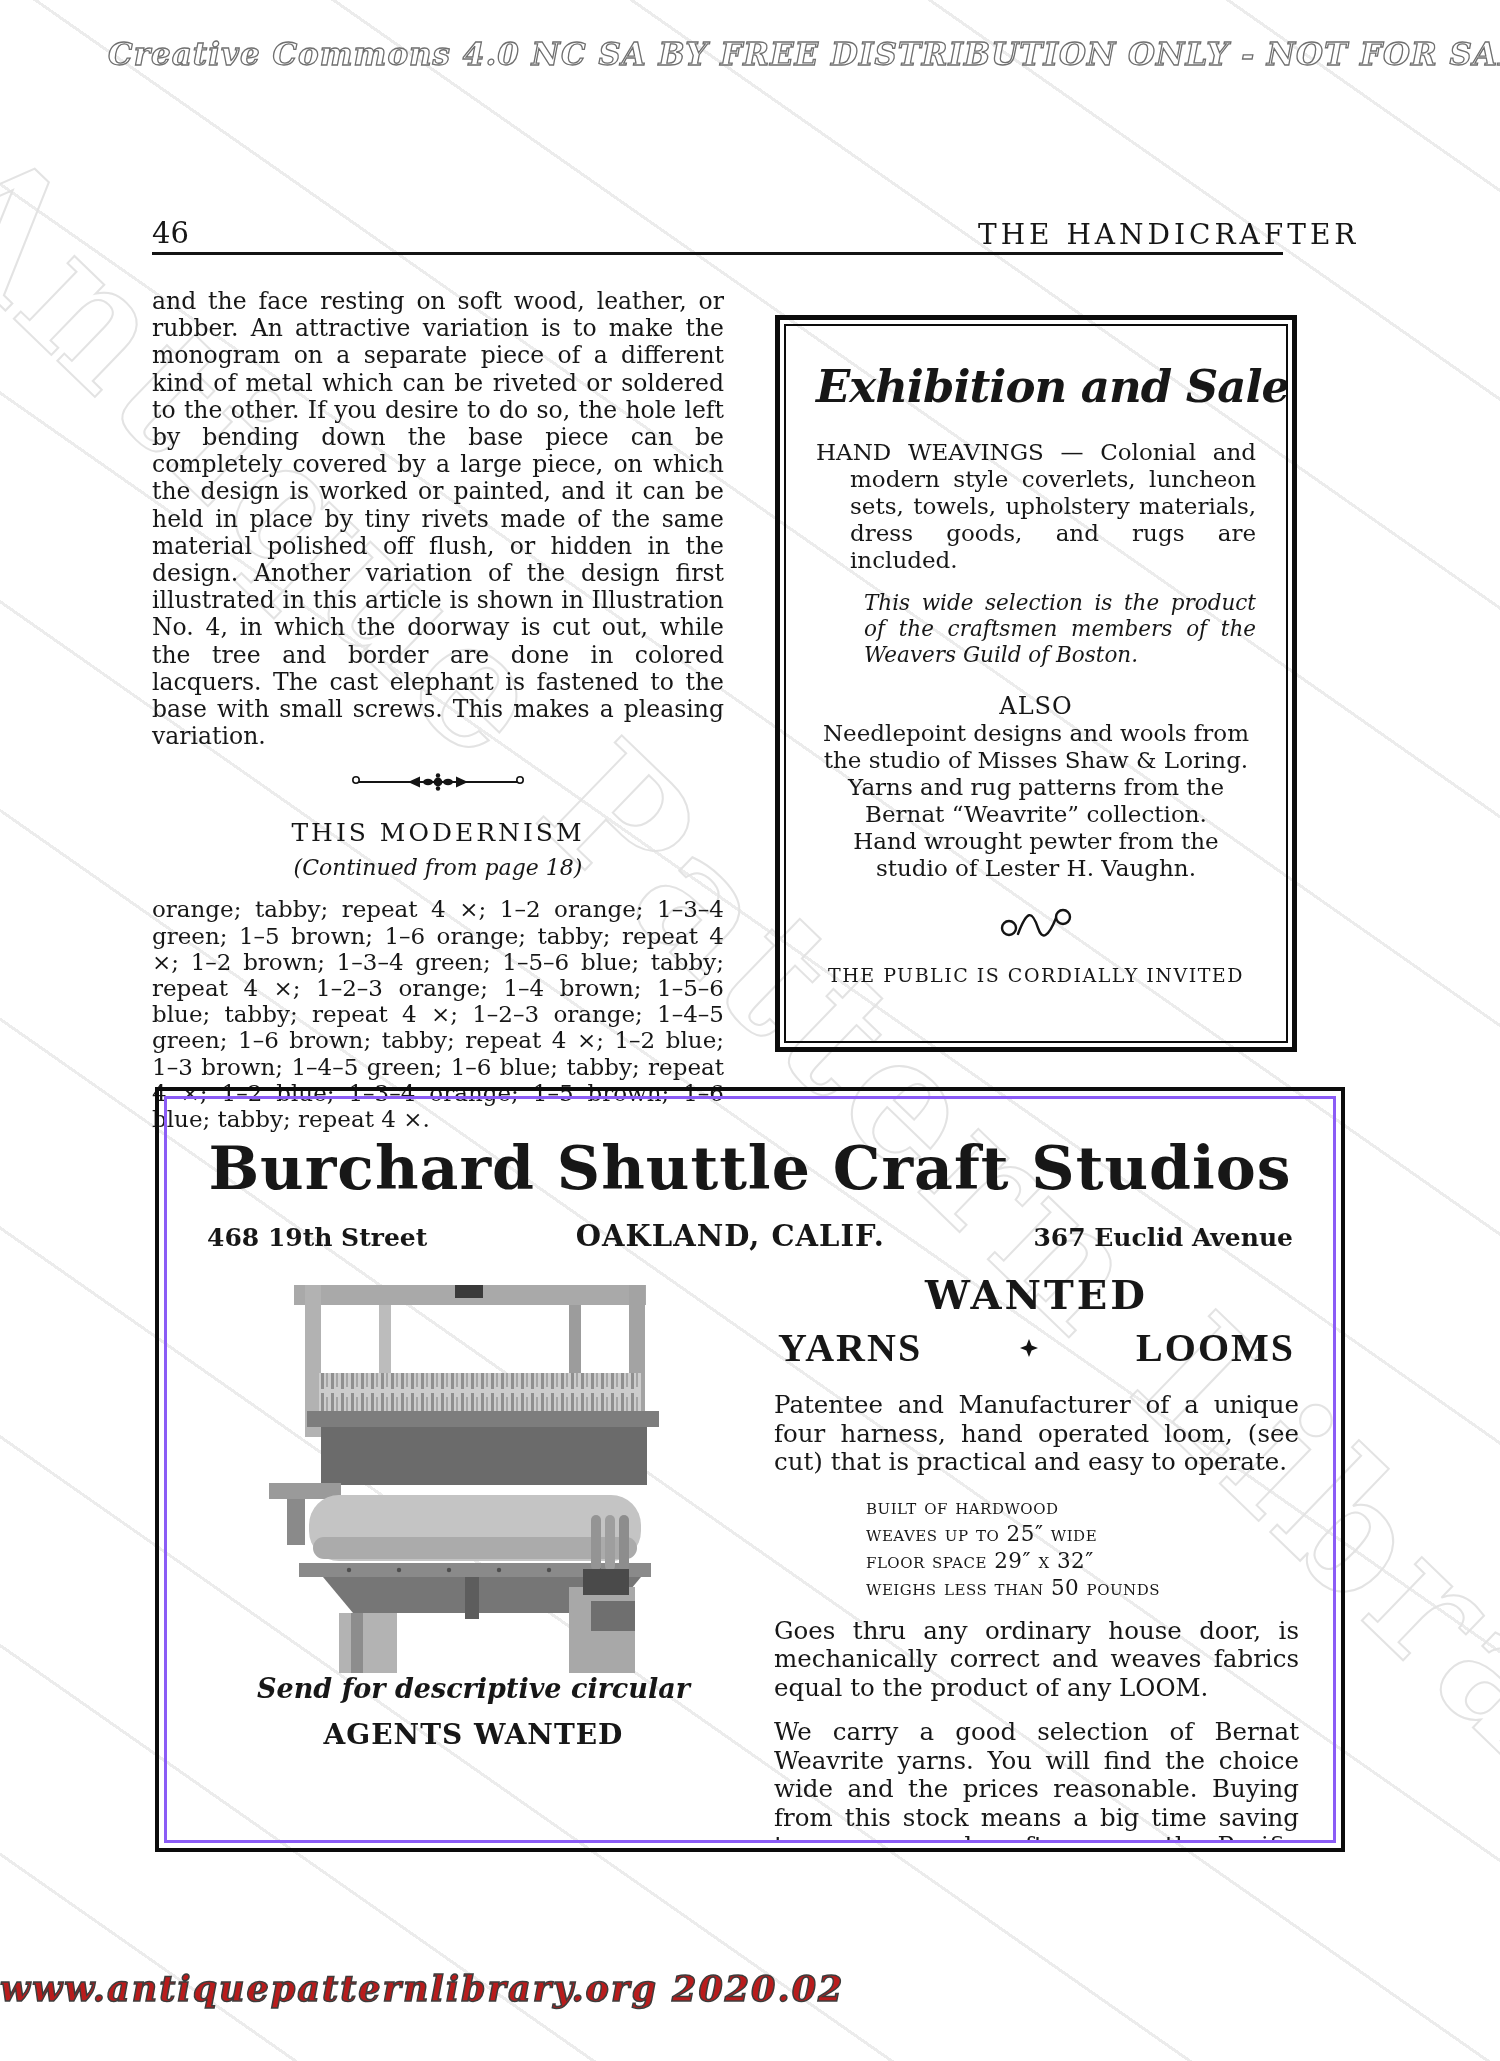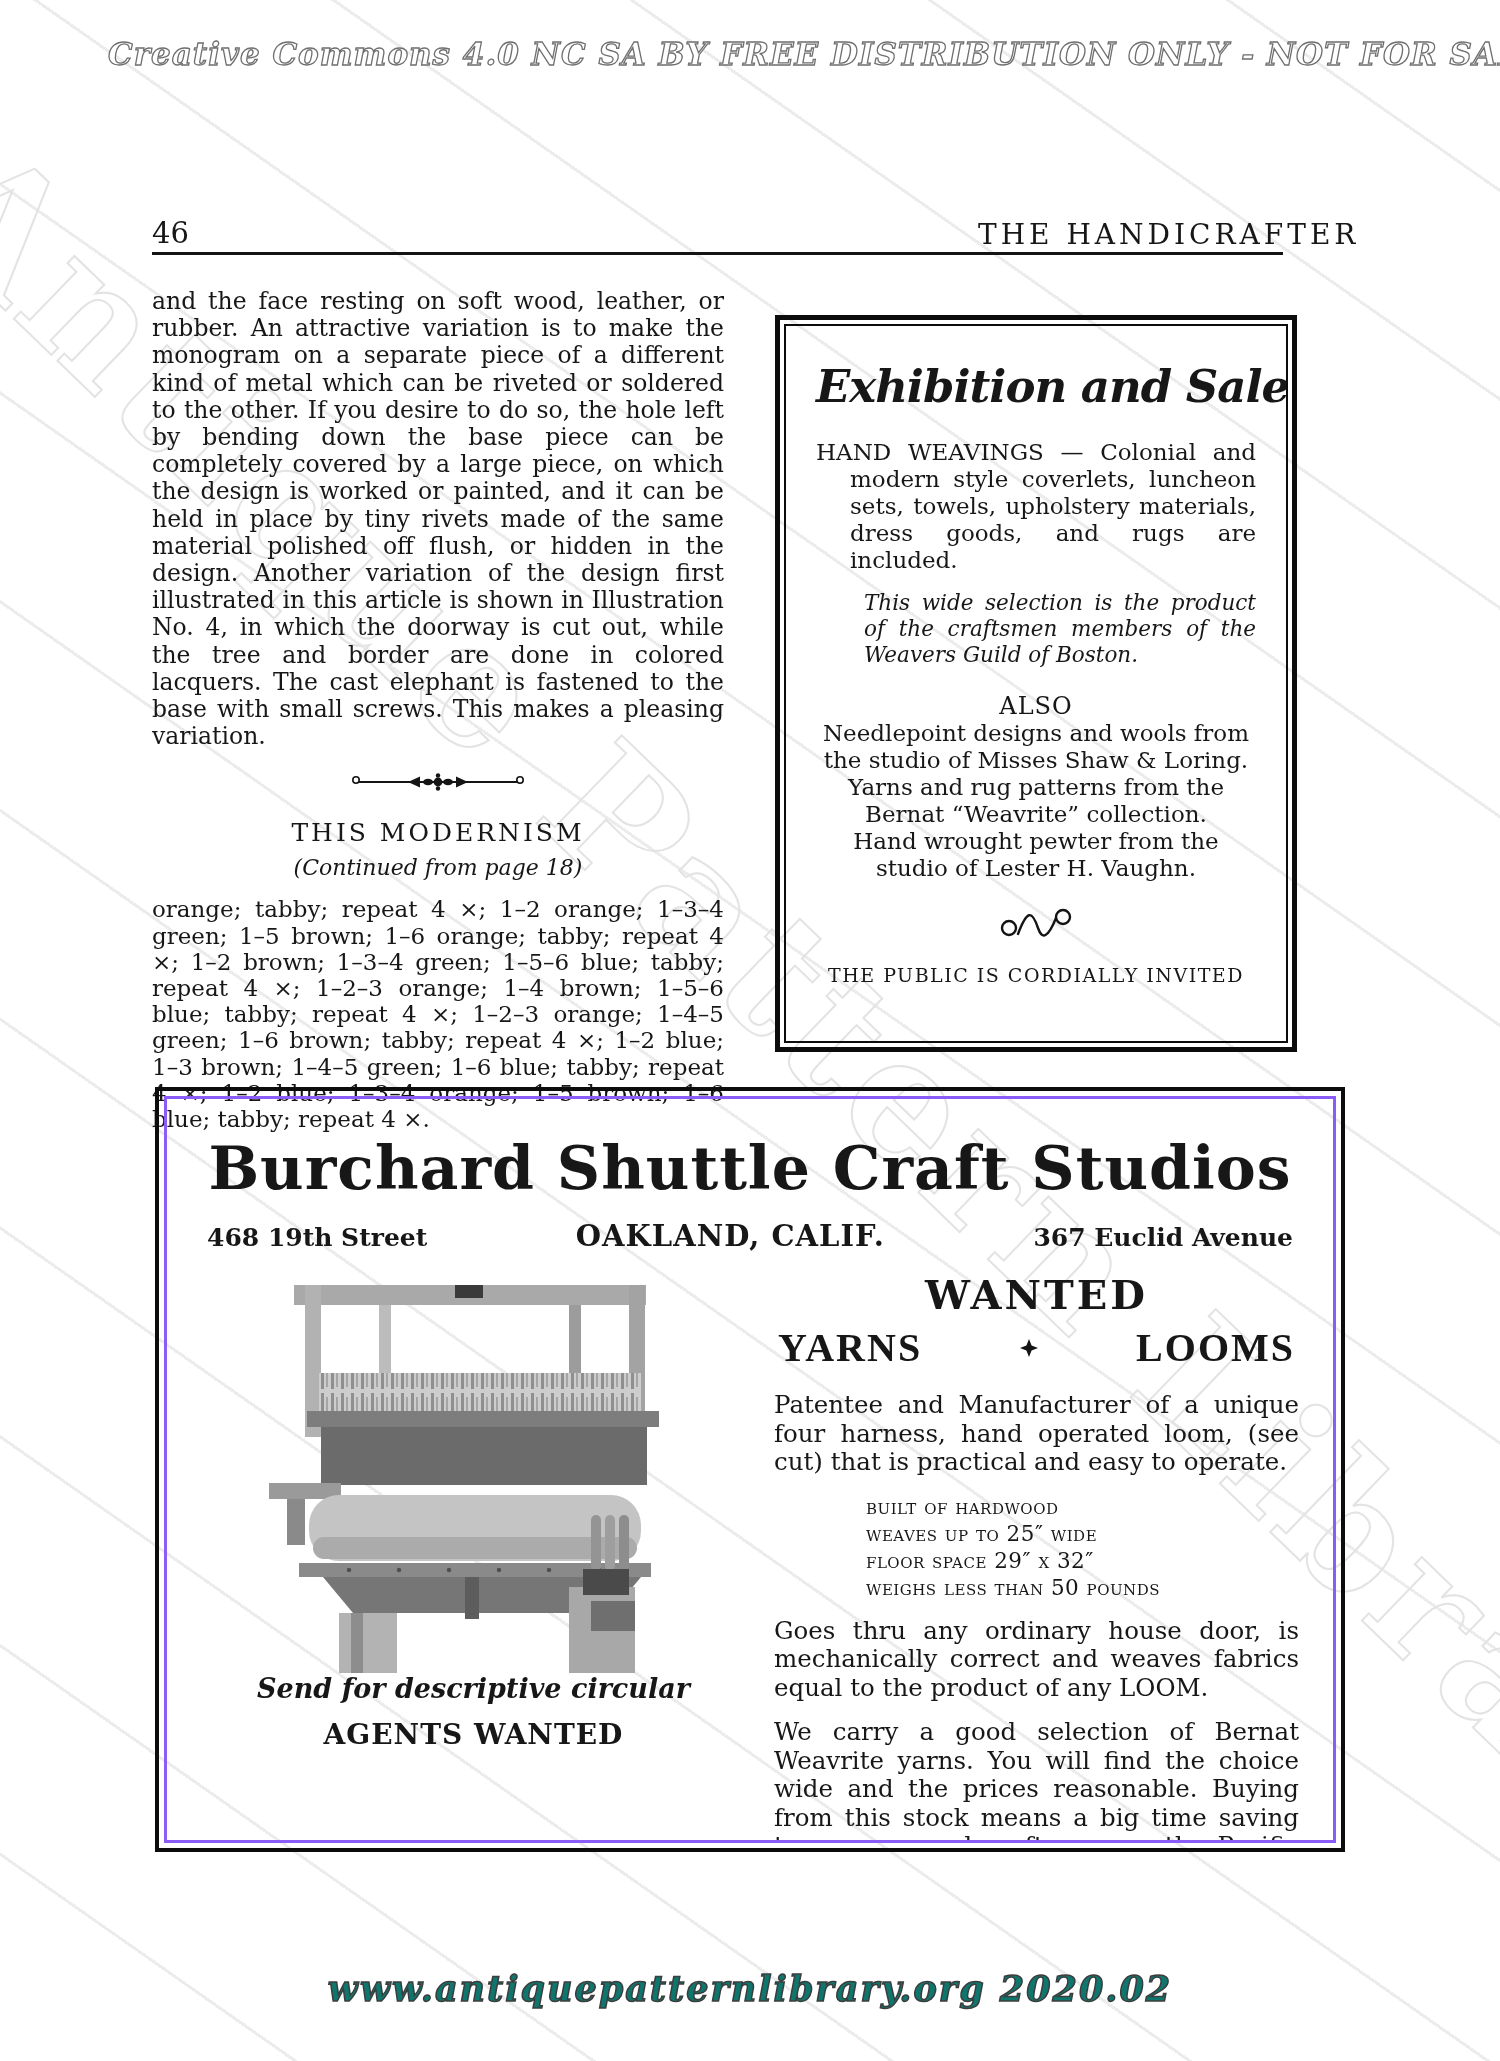--- a/index.html
+++ b/index.html
@@ -65,23 +65,23 @@
   .bu-cap-b { margin-top:14px; font-size:28px; font-weight:bold; letter-spacing:1px; }
   .bu-right { flex:1; }
   .bu-weaving { text-align:center; font-size:40px; font-weight:bold; letter-spacing:3px; }
   .bu-yl { display:flex; justify-content:space-between; align-items:center; margin-top:6px; padding:0 4px; }
   .bu-yl span { font-size:40px; font-weight:bold; letter-spacing:2px;font-family:Liberation Serif, serif; }
   .bu-p { margin-top:20px; font-size:24.5px; line-height:28.5px; text-align:justify; }
   .bu-specs { margin-top:16px; margin-left:92px; font-size:21.5px; line-height:27px; font-variant:small-caps; letter-spacing:0.5px; }
   .bu-p2 { margin-top:16px; }
 
   .site-footer {
-    top:1968px; left:0; width:100%; text-align:center;
+    top:1968px; left:0; width:100%; 
     font:bold italic 35px "DejaVu Serif", serif; letter-spacing:2px;
-    color:#0f766e; -webkit-text-stroke:1.5px #3c3c3c; white-space:nowrap;
+    color:#b91c1c; -webkit-text-stroke:1.5px #3c3c3c; white-space:nowrap;
   }
 </style>
 </head>
 <body>
 
 <div class="page">
 
   <div class="scanlines"></div>
   <div class="watermark">Antique Pattern Library</div>
 

